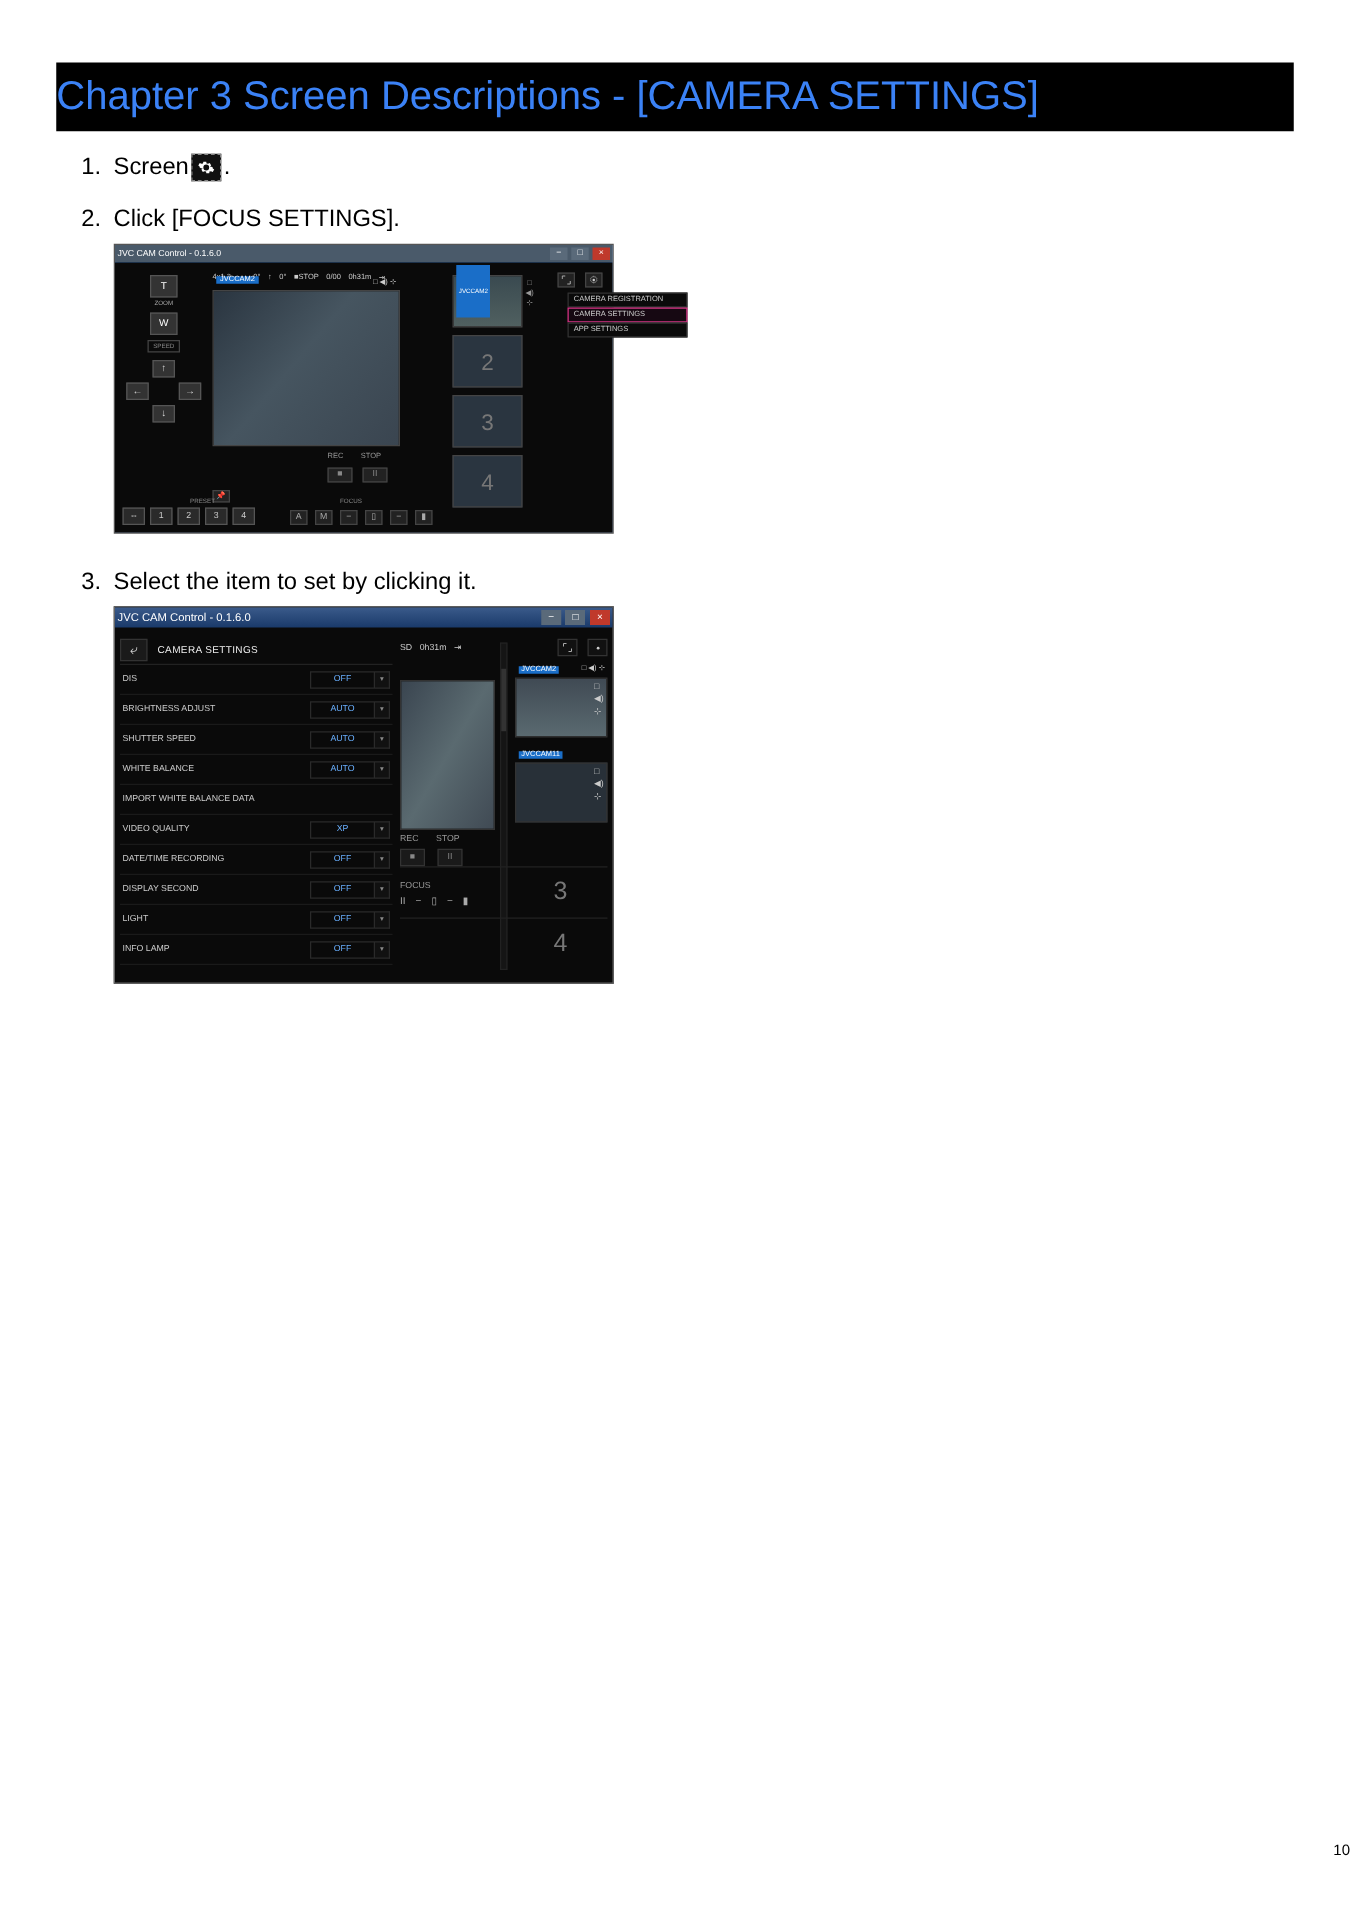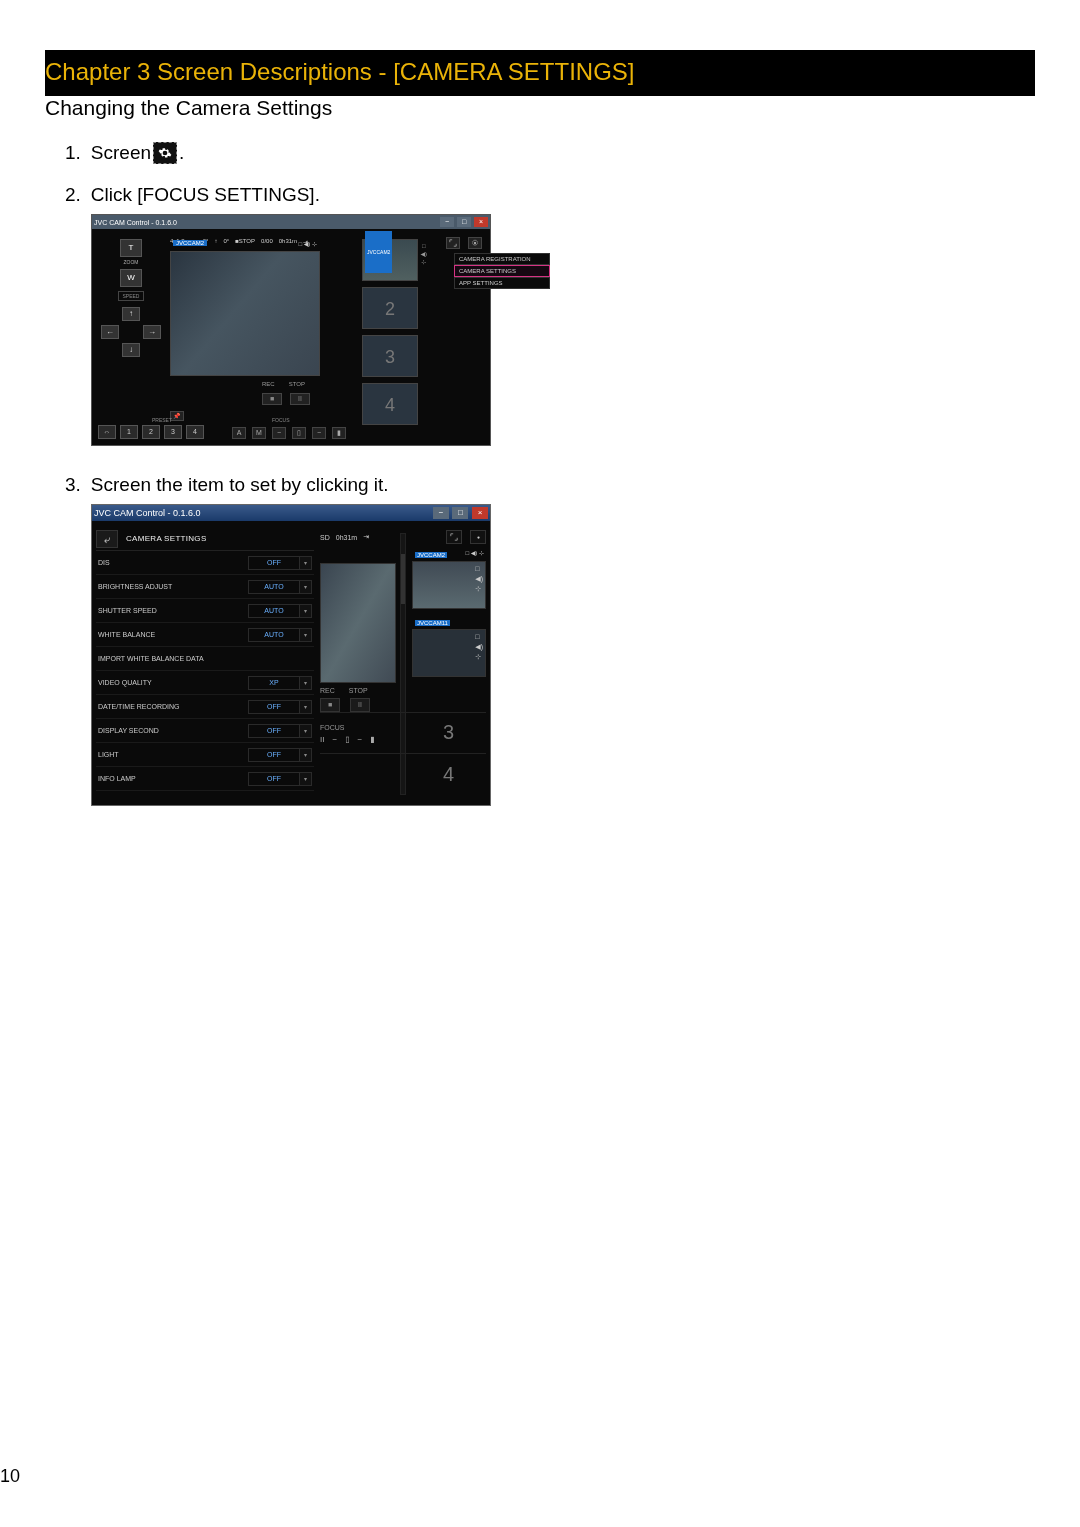--- a/index.html
+++ b/index.html
@@ -7,24 +7,25 @@
     width: 1080px;
     height: 1527px;
     background: #fff;
     font-family: "Segoe UI", "Myriad Pro", Arial, sans-serif;
     color: #000;
     position: relative;
   }
   .page { padding: 50px 45px 0 45px; }
   .chapter-bar {
     background: #000;
-    color: #eab308;
-    font-size: 24px;
+    color: #3b82f6;
+    font-size: 32px;
     font-weight: 300;
     padding: 8px 0 10px 0;
+    margin-bottom: 18px;
   }
   .chapter-bar .inner { border-left: 0; padding-left: 0; }
   .section-title {
     font-size: 21px;
     font-weight: 500;
     margin: 0 0 22px 0;
   }
   ol.steps { list-style: none; padding-left: 20px; }
   ol.steps > li {
     font-size: 19px;
@@ -41,22 +42,22 @@
     background: #111;
     border: 1px dashed #888;
     margin: 0 2px;
     vertical-align: middle;
   }
   .gear-box svg { width: 14px; height: 14px; }
 
   .page-num {
     position: absolute;
     bottom: 40px; left: 0; right: 0;
-    text-align: left;
-    font-size: 18px;
+    text-align: right;
+    font-size: 12px;
   }
 
   
   .shot1 {
     width: 400px; height: 232px;
     margin: 8px 0 28px 26px;
     position: relative;
     background: linear-gradient(#1a5fb4, #0d3a78);
     border: 1px solid #555;
     font-size: 7px;
@@ -278,21 +279,20 @@
   .scrollbar2 .th { position:absolute; top: 20px; width:100%; height: 50px; background:#333; }
 </style>
 </head>
 <body>
 
 <div class="page">
   <div class="chapter-bar">
     <span class="inner">Chapter 3   Screen Descriptions - [CAMERA SETTINGS]</span>
   </div>
 
-  <div class="section-title">Changing the Camera Settings</div>
 
   <ol class="steps">
     <li>
       <div class="step-row">
         <span class="step-num">1.</span>
         <span>Screen </span>
         <span class="gear-box">
           <svg viewBox="0 0 24 24" fill="#fff">
               <path d="M12 8a4 4 0 100 8 4 4 0 000-8zm9 4a7 7 0 01-.1 1.2l2 1.6-2 3.4-2.4-1a7 7 0 01-2 .1l-.4 2.6h-4l-.4-2.6a7 7 0 01-2-.1l-2.4 1-2-3.4 2-1.6A7 7 0 013 12a7 7 0 01.1-1.2l-2-1.6 2-3.4 2.4 1a7 7 0 012-.1L8 4h4l.4 2.6a7 7 0 012 .1l2.4-1 2 3.4-2 1.6A7 7 0 0121 12z"></path>
             </svg>
@@ -405,21 +405,21 @@
             <div class="mi sel">CAMERA SETTINGS</div>
             <div class="mi">APP SETTINGS</div>
           </div>
         </div>
       </div>
     </li>
 
     <li>
       <div class="step-row">
         <span class="step-num">3.</span>
-        <span>Screen the item to set by clicking it.</span>
+        <span>Select the item to set by clicking it.</span>
       </div>
 
       <div class="shot2">
         <div class="titlebar2">
           <span>JVC CAM Control - 0.1.6.0</span>
           <span class="tb2-btns">
             <span>−</span>
             <span>□</span>
             <span class="cls">×</span>
           </span>

